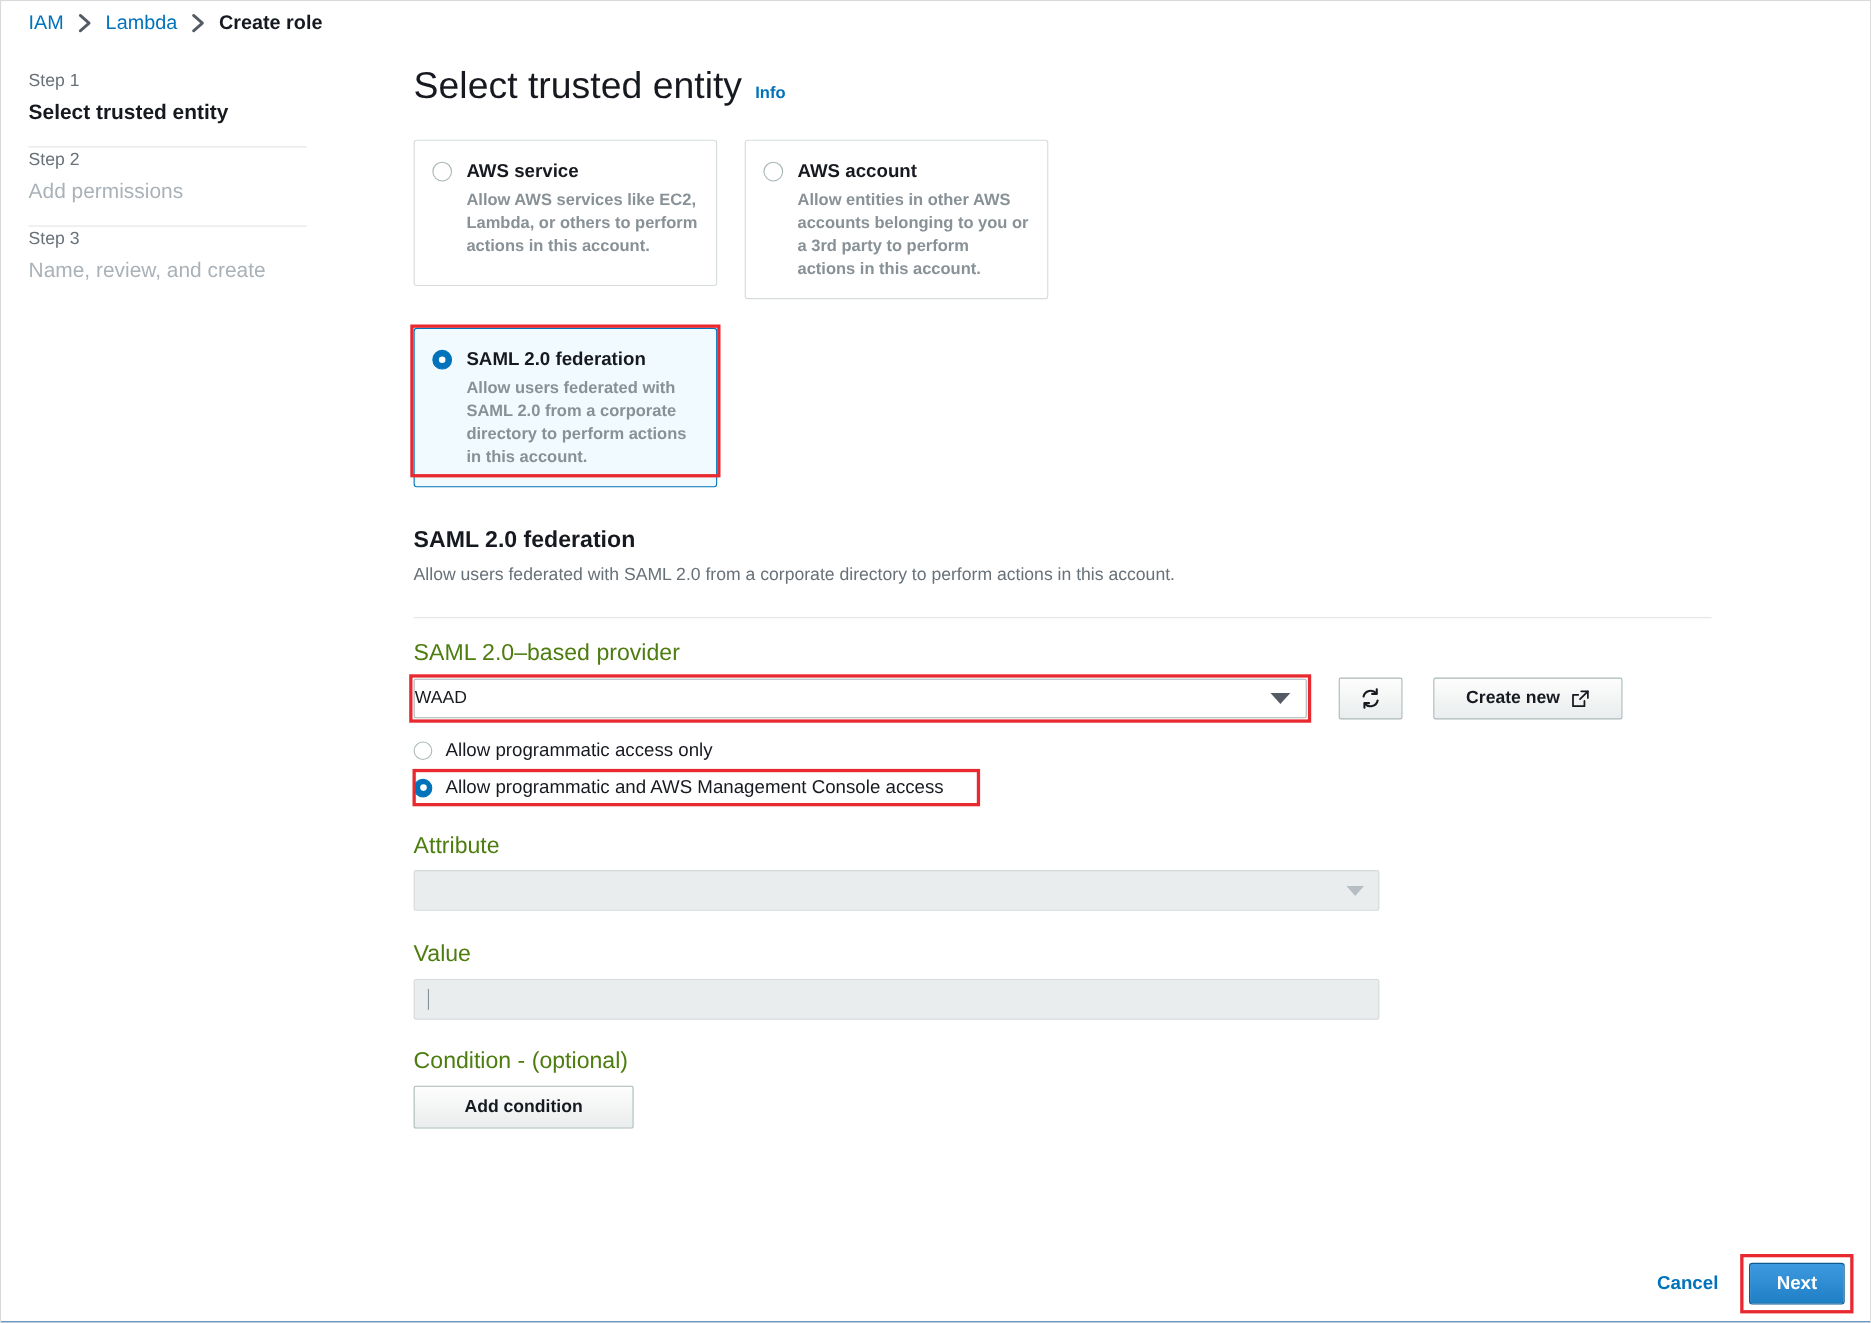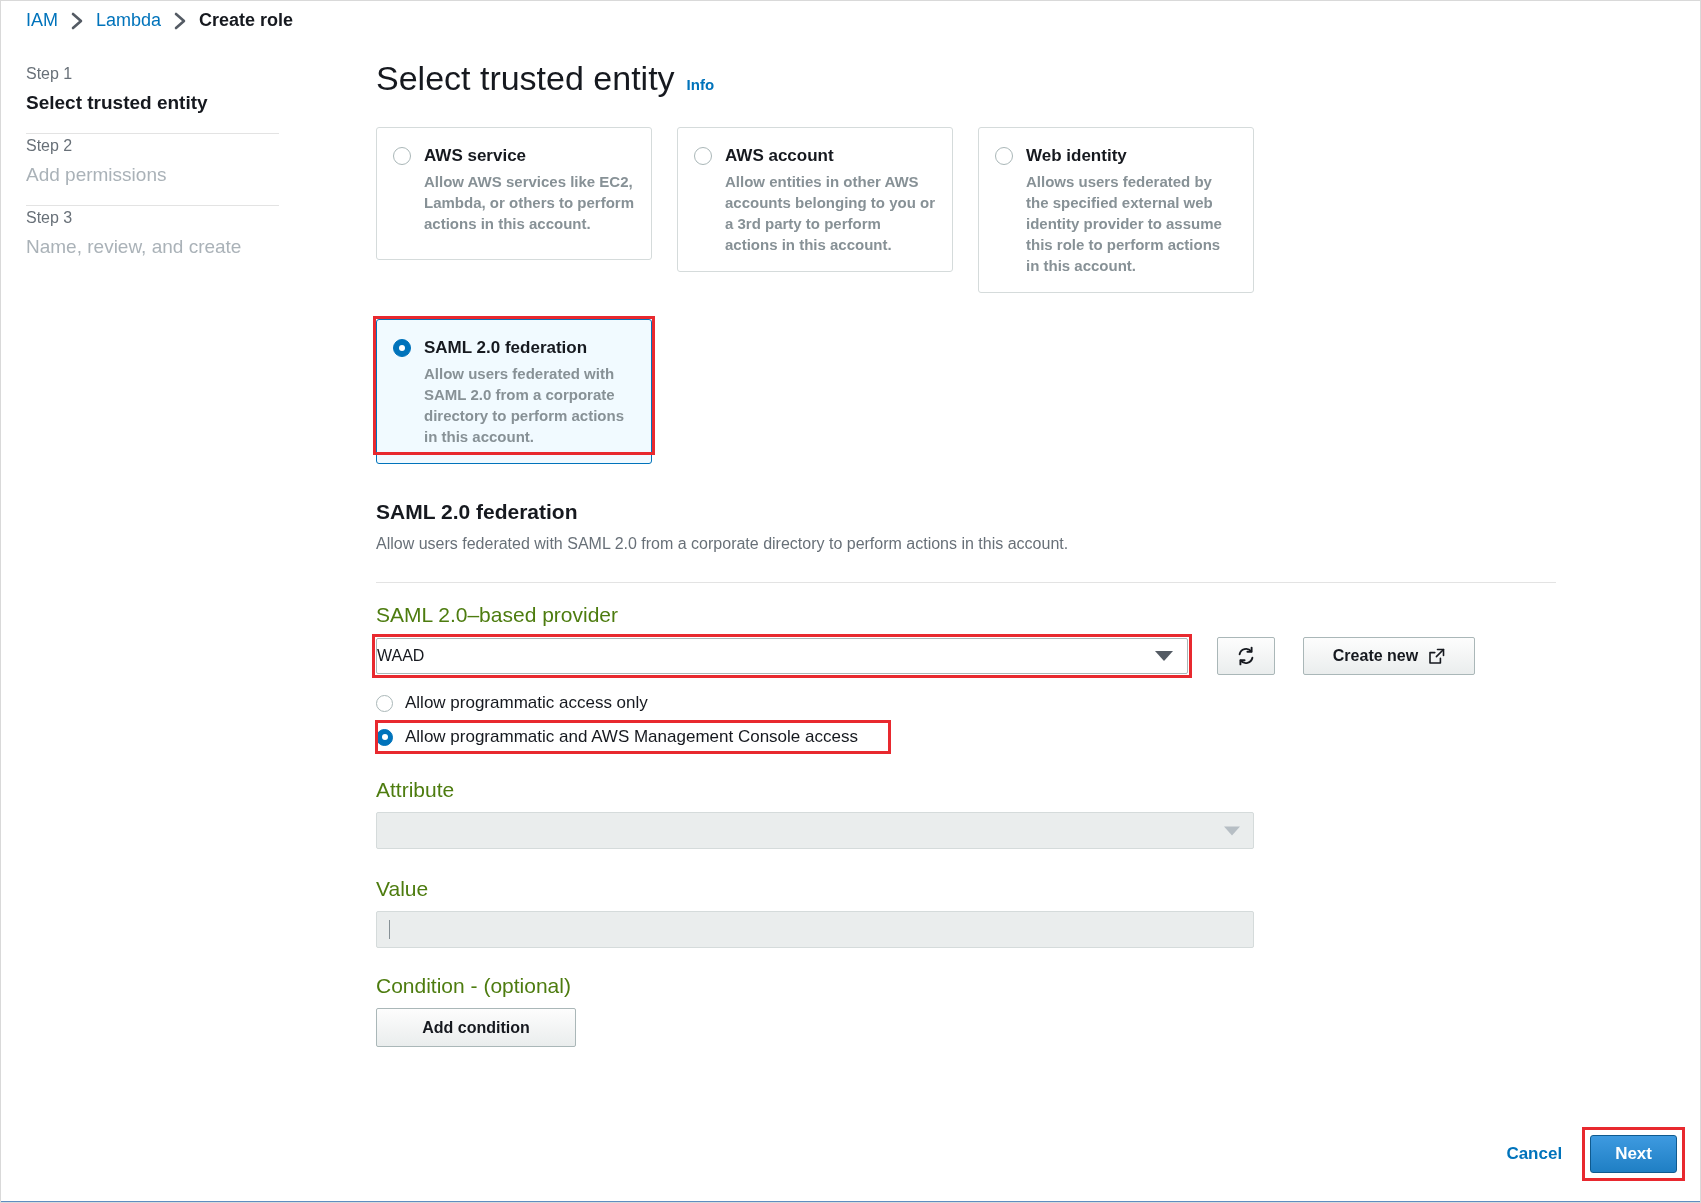--- a/index.html
+++ b/index.html
@@ -145,21 +145,21 @@
     border-left: 8px solid transparent;
     border-right: 8px solid transparent;
     border-top: 9px solid #b6bec4;
   }
   .text-caret {
     display: inline-block; width: 1px; height: 19px; background: #879196;
   }
 
   
   .footer {
-    position: absolute; right: 24px; bottom: 30px;
+    position: absolute; right: 24px; bottom: 17px;
     display: flex; align-items: center; gap: 22px;
   }
   .btn-link {
     font-size: 17px; font-weight: bold; color: #0073bb;
     cursor: pointer; background: none; border: none;
   }
   .btn-primary {
     border: 1px solid #0f5a8f; border-radius: 3px;
     background: linear-gradient(180deg,#3e9ae0 0%,#1f7fc4 100%);
     color: #ffffff; font-weight: bold; font-size: 17px;
@@ -228,29 +228,20 @@
       </div>
       <div class="tile-wrap">
         <div class="tile">
           <span class="radio"></span>
           <span class="tile-text">
             <span class="tile-label">AWS account</span>
             <div class="tile-desc">Allow entities in other AWS accounts belonging to you or a 3rd party to perform actions in this account.</div>
           </span>
         </div>
       </div>
-      <div class="tile-wrap">
-        <div class="tile">
-          <span class="radio"></span>
-          <span class="tile-text">
-            <span class="tile-label">Web identity</span>
-            <div class="tile-desc">Allows users federated by the specified external web identity provider to assume this role to perform actions in this account.</div>
-          </span>
-        </div>
-      </div>
     </div>
 
     <div class="tiles">
       <div class="tile-wrap">
         <div class="tile selected">
           <span class="radio checked"></span>
           <span class="tile-text">
             <span class="tile-label">SAML 2.0 federation</span>
             <div class="tile-desc">Allow users federated with SAML 2.0 from a corporate directory to perform actions in this account.</div>
           </span>

